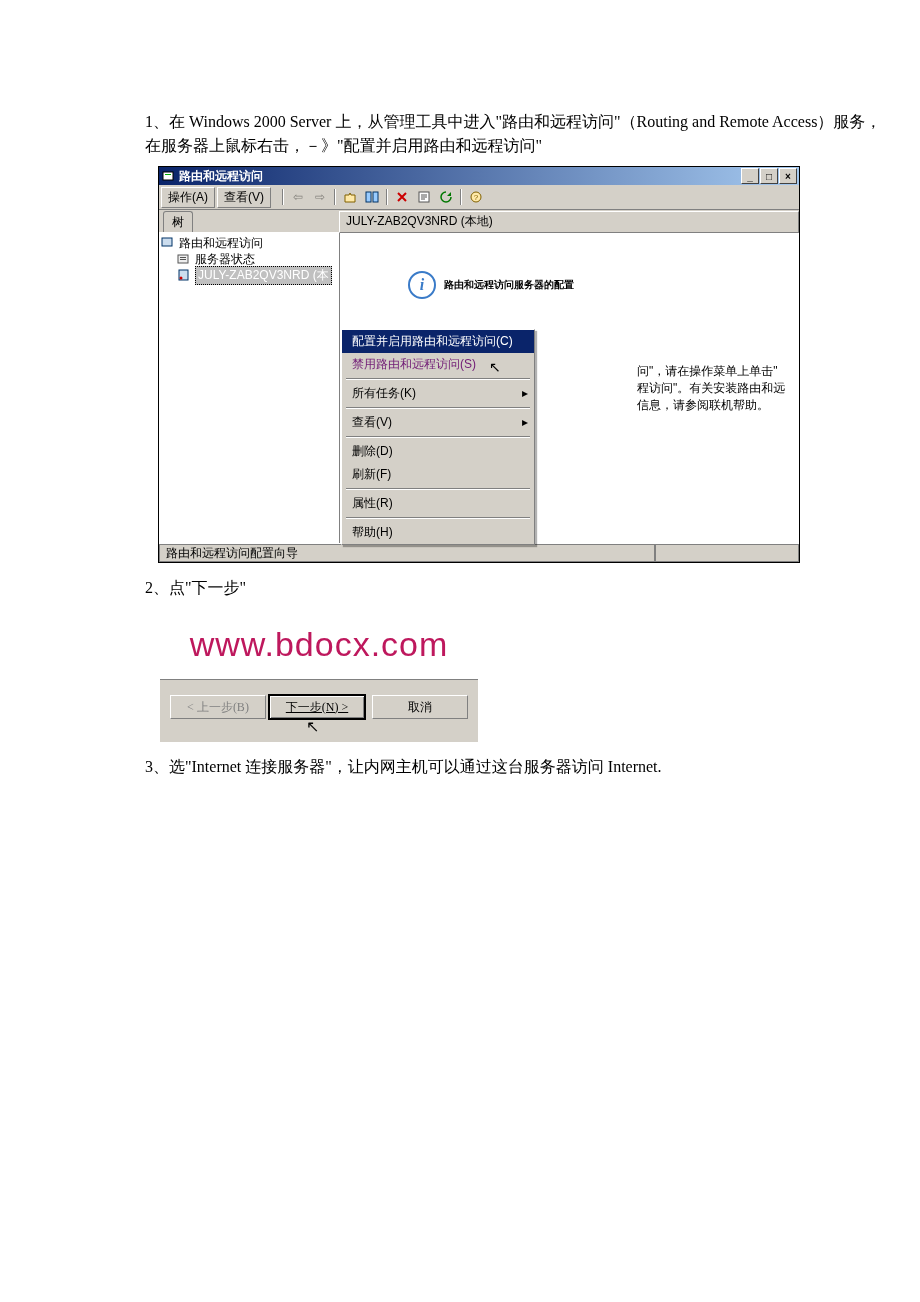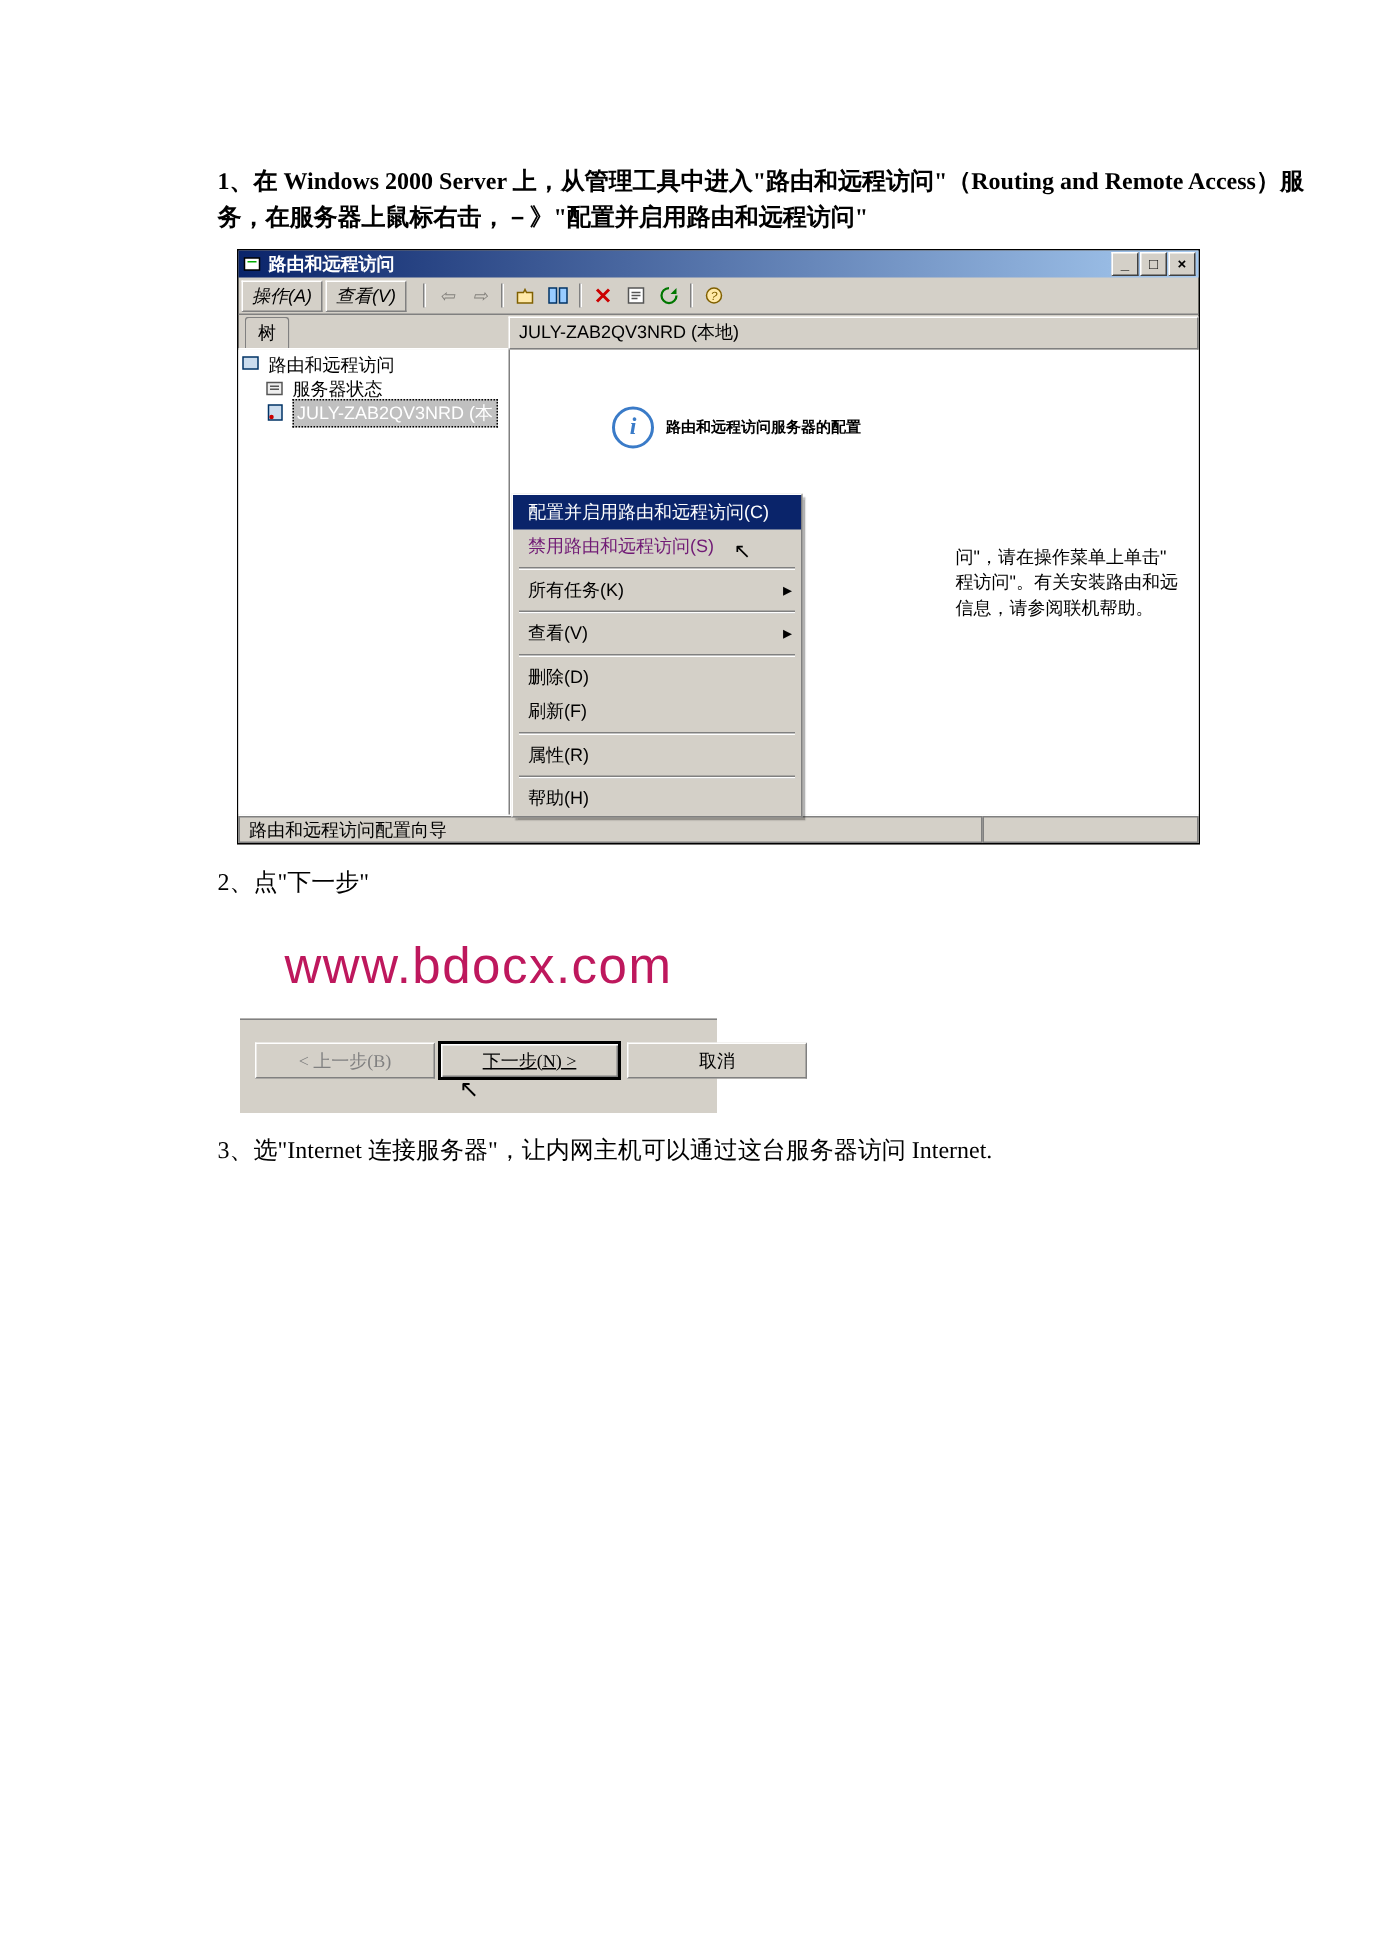--- a/index.html
+++ b/index.html
@@ -12,21 +12,21 @@
     width: 920px;
   }
   .page {
     padding: 110px 25px 0 25px;
   }
   .para {
     line-height: 1.5;
     margin: 0 0 4px 0;
     text-indent: 0;
   }
-  .para.first { padding-left: 120px; text-indent: 0; font-weight: bold; }
+  .para.first { padding-left: 120px; text-indent: 0; }
   .step { padding-left: 120px; margin-top: 15px; margin-bottom: 8px;}
   
   .mmc {
     margin: 8px 0 0 133px;
     width: 640px;
     border: 1px solid #000;
     background: #d4d0c8;
     font-family: "Tahoma","SimSun",sans-serif;
     font-size: 12px;
   }
@@ -38,21 +38,21 @@
     color: #fff;
     font-weight: bold;
     padding: 0 2px;
   }
   .titlebar .title { flex:1; padding-left:4px;}
   .winbtn {
     width:16px;height:14px;background:#d4d0c8;border:1px solid #fff;border-right-color:#404040;border-bottom-color:#404040;
     display:flex;align-items:center;justify-content:center;color:#000;font-size:10px;font-family:Arial;margin-left:1px;
   }
   .menubar {
-    display:flex;align-items:center;height:22px;border-bottom:1px solid #808080;padding: 1px 2px; font-style: italic;
+    display:flex;align-items:center;height:22px;border-bottom:1px solid #808080;padding: 1px 2px;
   }
   .menubtn {
     border:1px solid #fff;border-right-color:#808080;border-bottom-color:#808080;background:#d4d0c8;
     padding:1px 6px;margin-right:2px;
   }
   .sep { width:6px;}
   .tbicon { width:18px;height:18px;border:1px solid #d4d0c8;display:inline-flex;align-items:center;justify-content:center;margin:0 1px;}
   .tbicon.disabled { opacity:0.4;}
   .tbsep { display:inline-block;width:1px;height:16px;background:#808080;margin:0 3px;border-right:1px solid #fff;}
   .tabrow {
@@ -101,21 +101,21 @@
     margin: 10px 0 0 135px;width:318px;border:0px solid #000;font-family:Tahoma,SimSun;font-size:12px;background:#fff;
   }
   .wm {
     height:70px;display:flex;align-items:center;justify-content:center;color:#be185d;font-size:34px;font-family:Arial;letter-spacing:1px;
   }
   .wizbtns {
     background:#d4d0c8;padding:14px 10px 22px 10px;display:flex;gap:2px;align-items:center;position:relative; border-top:1px solid #808080;
   }
   .wbtn {
     min-width:74px;height:22px;border:1px solid #808080;border-top-color:#fff;border-left-color:#fff;background:#d4d0c8;
-    display:inline-flex;align-items:center;justify-content:center;padding:0 22px;
+    display:inline-flex;align-items:center;justify-content:center;padding:0 10px;
   }
   .wbtn.dis{color:#808080;}
   .wbtn.def{border:2px solid #000;box-shadow:inset 1px 1px 0 #fff, inset -1px -1px 0 #808080;}
   .wcursor{position:absolute;left:146px;bottom:6px;font-size:16px;}
   u {text-decoration:underline;}
   svg {display:block;}
 </style>
 </head>
 <body>
 

